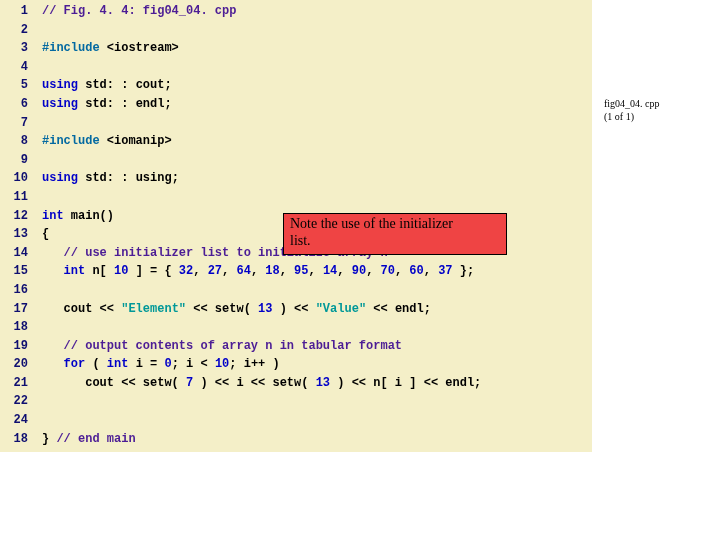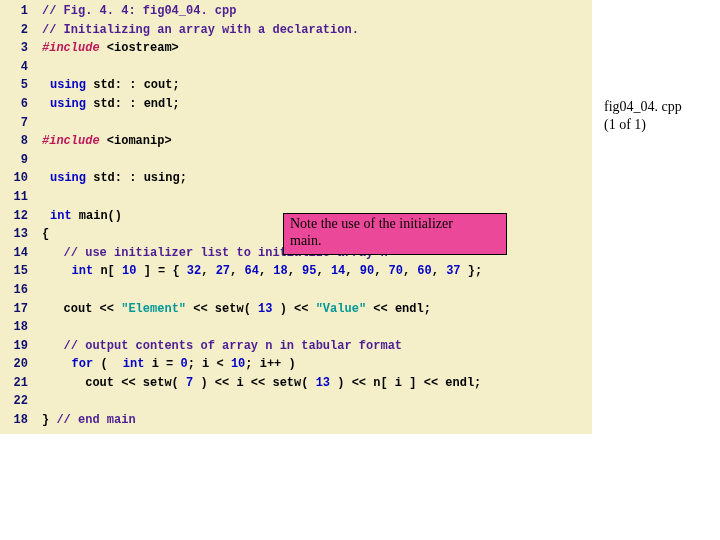--- a/index.html
+++ b/index.html
@@ -32,79 +32,80 @@
     width: 28px;
     text-align: right;
     color: #0f0f70;
     padding-right: 0;
   }
   .code {
     padding-left: 14px;
     display: inline-block;
   }
   .cmt { color: #4c1d95; }
-  .pre { color: #be185d; font-style: italic; }
-  .kw  { color: #0000c8; margin-left: 8px; }
+  .pre { color: #0369a1; }
+  .kw  { color: #0000c8; }
   .txt { color: #000; text-align: right; }
   .num { color: #0000c8; }
   .str { color: #009898; }
   .caption {
     position: absolute;
     left: 604px;
     top: 98px;
     font-family: "Times New Roman", serif;
-    font-size: 14px;
+    font-size: 10px;
     color: #000;
     line-height: 1.25;
   }
   .callout {
     position: absolute;
     left: 283px;
     top: 213px;
     width: 210px;
     border: 1px solid #000;
-    background: #ec4899;
+    background: #ef4444;
     font-family: "Times New Roman", serif;
     font-size: 14px;
     padding: 2px 6px 4px 6px;
     line-height: 1.2;
   }
 </style>
 </head>
 <body>
 
 <div class="codeblock">
 
 <pre class="line"><span class="ln">1</span><span class="code"><span class="cmt">// Fig. 4. 4: fig04_04. cpp</span></span></pre>
-<pre class="line"><span class="ln">2</span><span class="code"><span class="cmt">// Initializing an array with a declaration.</span></span></pre>
+<pre class="line"><span class="ln">2</span></pre>
 <pre class="line"><span class="ln">3</span><span class="code"><span class="pre">#include </span><span class="txt">&lt;iostream&gt;</span></span></pre>
 <pre class="line"><span class="ln">4</span><span class="code"> </span></pre>
 <pre class="line"><span class="ln">5</span><span class="code"><span class="kw">using </span><span class="txt">std: : cout;</span></span></pre>
 <pre class="line"><span class="ln">6</span><span class="code"><span class="kw">using </span><span class="txt">std: : endl;</span></span></pre>
 <pre class="line"><span class="ln">7</span><span class="code"> </span></pre>
 <pre class="line"><span class="ln">8</span><span class="code"><span class="pre">#include </span><span class="txt">&lt;iomanip&gt;</span></span></pre>
 <pre class="line"><span class="ln">9</span><span class="code"> </span></pre>
 <pre class="line"><span class="ln">10</span><span class="code"><span class="kw">using </span><span class="txt">std: : using;</span></span></pre>
 <pre class="line"><span class="ln">11</span><span class="code"> </span></pre>
 <pre class="line"><span class="ln">12</span><span class="code"><span class="kw">int </span><span class="txt">main()</span></span></pre>
 <pre class="line"><span class="ln">13</span><span class="code"><span class="txt">{</span></span></pre>
 <pre class="line"><span class="ln">14</span><span class="code"><span class="cmt">   // use initializer list to initialize array n</span></span></pre>
 <pre class="line"><span class="ln">15</span><span class="code"><span class="kw">   int </span><span class="txt">n[ </span><span class="num">10</span><span class="txt"> ] = { </span><span class="num">32</span><span class="txt">, </span><span class="num">27</span><span class="txt">, </span><span class="num">64</span><span class="txt">, </span><span class="num">18</span><span class="txt">, </span><span class="num">95</span><span class="txt">, </span><span class="num">14</span><span class="txt">, </span><span class="num">90</span><span class="txt">, </span><span class="num">70</span><span class="txt">, </span><span class="num">60</span><span class="txt">, </span><span class="num">37</span><span class="txt"> };</span></span></pre>
 <pre class="line"><span class="ln">16</span><span class="code"> </span></pre>
 <pre class="line"><span class="ln">17</span><span class="code"><span class="txt">   cout &lt;&lt; </span><span class="str">"Element"</span><span class="txt"> &lt;&lt; setw( </span><span class="num">13</span><span class="txt"> ) &lt;&lt; </span><span class="str">"Value"</span><span class="txt"> &lt;&lt; endl;</span></span></pre>
 <pre class="line"><span class="ln">18</span><span class="code"> </span></pre>
 <pre class="line"><span class="ln">19</span><span class="code"><span class="cmt">   // output contents of array n in tabular format</span></span></pre>
 <pre class="line"><span class="ln">20</span><span class="code"><span class="kw">   for </span><span class="txt">( </span><span class="kw">int </span><span class="txt">i = </span><span class="num">0</span><span class="txt">; i &lt; </span><span class="num">10</span><span class="txt">; i++ )</span></span></pre>
 <pre class="line"><span class="ln">21</span><span class="code"><span class="txt">      cout &lt;&lt; setw( </span><span class="num">7</span><span class="txt"> ) &lt;&lt; i &lt;&lt; setw( </span><span class="num">13</span><span class="txt"> ) &lt;&lt; n[ i ] &lt;&lt; endl;</span></span></pre>
 <pre class="line"><span class="ln">22</span><span class="code"> </span></pre>
+<pre class="line"><span class="ln">24</span><span class="code"> </span></pre>
 <pre class="line"><span class="ln">18</span><span class="code"><span class="txt">} </span><span class="cmt">// end main</span></span></pre>
 
 </div>
 
 <div class="caption">
   <div>fig04_04. cpp</div>
   <div>(1 of 1)</div>
 </div>
 
 <div class="callout">
   <div>Note the use of the initializer</div>
-  <div>main.</div>
+  <div>list.</div>
 </div>
 
 </body></html>

